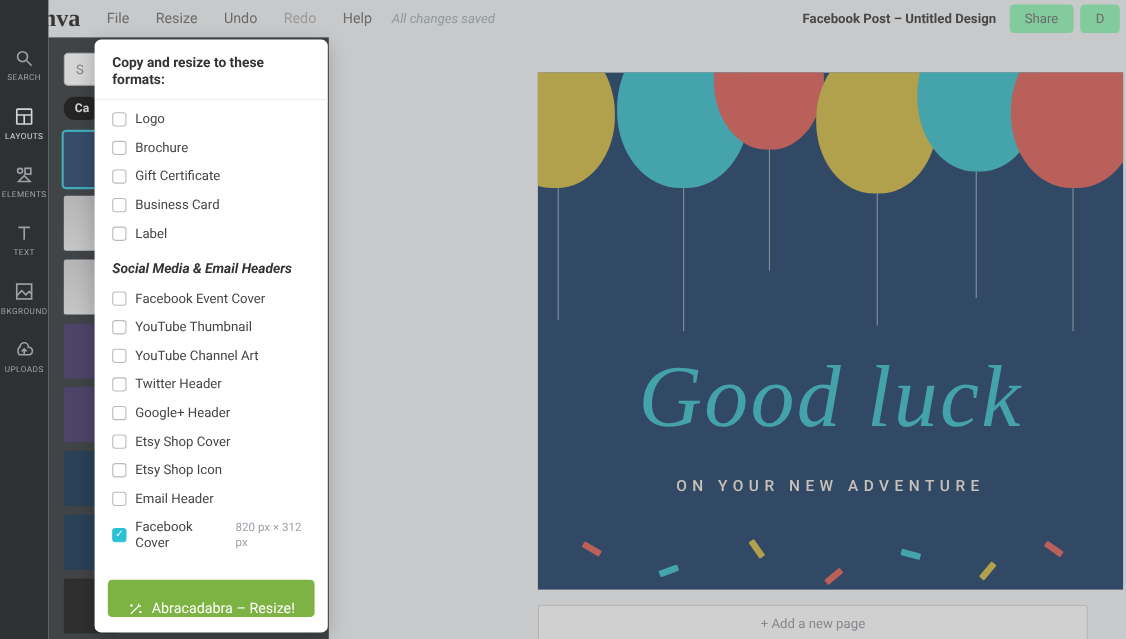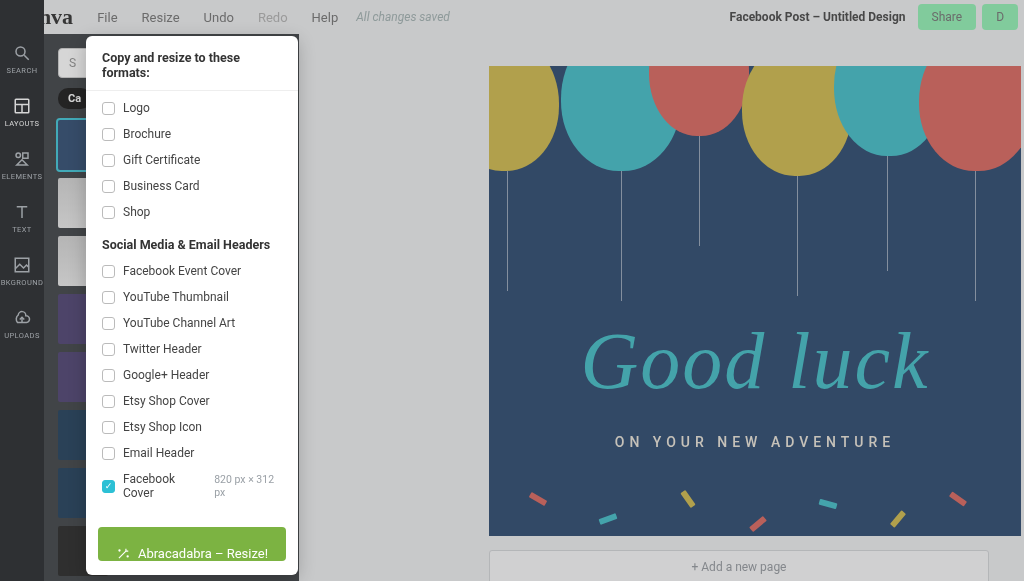--- a/index.html
+++ b/index.html
@@ -46,21 +46,21 @@
 
 .popup { position:absolute; left:86px; top:36px; width:212px; bottom:6px; background:#fff; border-radius:6px; box-shadow:0 4px 18px rgba(0,0,0,0.22); display:flex; flex-direction:column; overflow:hidden; font-size:12px; color:#444; }
 .popup::before{content:"";position:absolute;left:30px;top:-7px;width:0;height:0;border-left:7px solid transparent;border-right:7px solid transparent;border-bottom:7px solid #fff;}
 .popup .ph { padding:14px 16px 10px; font-weight:700; color:#333; border-bottom:1px solid #eee; font-size:12.5px; }
 .popup .scroll { flex:1; overflow-y:auto; padding:4px 8px 4px 8px; }
 .popup .row { display:flex; align-items:center; gap:8px; padding:6px 8px; cursor:pointer; border-radius:3px; }
 .popup .cb { width:13px; height:13px; border:1px solid #bbb; border-radius:3px; flex:0 0 auto; display:flex; align-items:center; justify-content:center; }
 .popup .cb.checked{background:#2cc0d5;border-color:#2cc0d5;}
 .popup .cb.checked::after{content:"✓";color:#fff;font-size:9px;line-height:1;}
 .popup .dim { color:#9aa0a6; font-size:10.5px; margin-left:4px; }
-.popup .sect { font-weight:700; color:#333; padding:12px 8px 6px; font-size:12.5px; }
+.popup .sect { font-weight:700; color:#333; padding:12px 8px 6px; font-size:12.5px;font-style:italic; }
 .popup .foot { padding:10px 12px 14px; }
 .popup .gobtn { background:#7cb342; color:#fff; height:34px; border-radius:4px; display:flex; align-items:flex-end; justify-content:center; gap:8px; font-size:13px; cursor:pointer; }
 .popup .gobtn svg{width:14px;height:14px;}
 
 
 .dim-overlay{position:absolute;inset:0;background:rgba(120,120,120,0.30);pointer-events:none;}
 </style>
 </head>
 <body>
 
@@ -188,21 +188,21 @@
     <div class="row">
         <span class="cb"></span>
         <span>Gift Certificate</span>
       </div>
     <div class="row">
         <span class="cb"></span>
         <span>Business Card</span>
       </div>
     <div class="row">
         <span class="cb"></span>
-        <span>Shop</span>
+        <span>Label</span>
       </div>
 
     <div class="sect">Social Media &amp; Email Headers</div>
 
     <div class="row">
         <span class="cb"></span>
         <span>Facebook Event Cover</span>
       </div>
     <div class="row">
         <span class="cb"></span>

